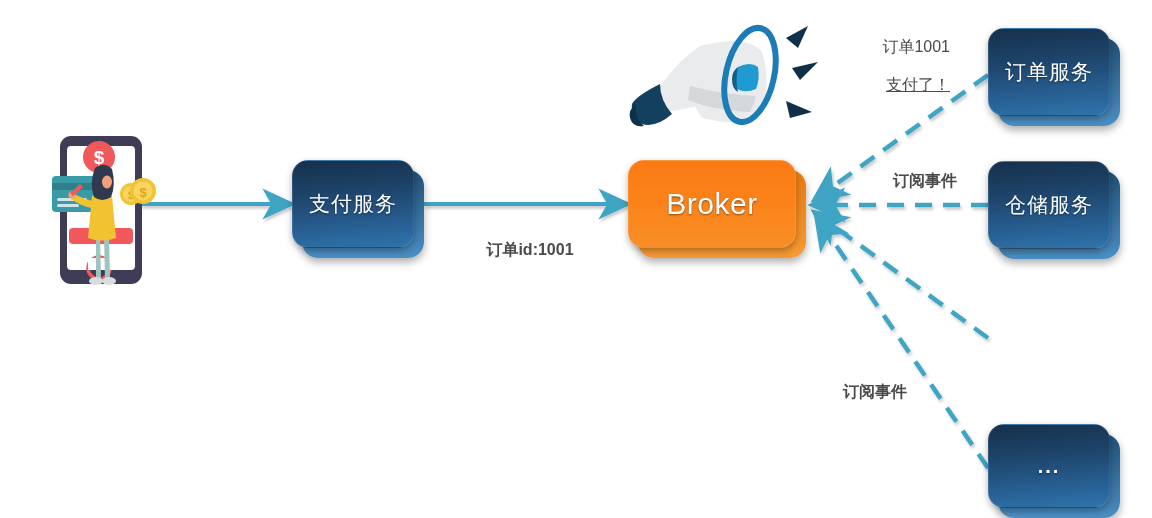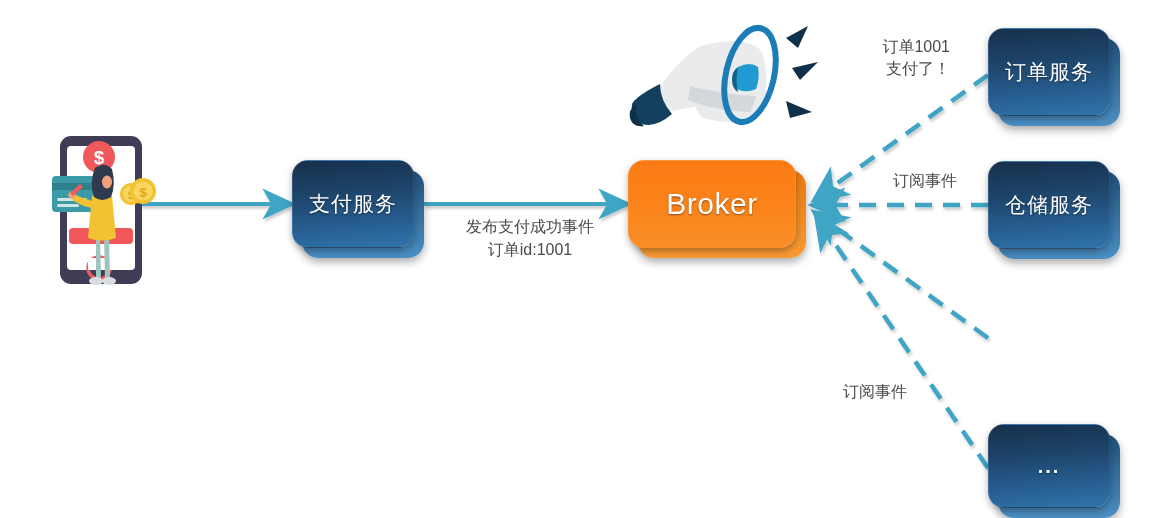--- a/index.html
+++ b/index.html
@@ -44,21 +44,21 @@
   .nodelabel{
     font-size:21px;letter-spacing:1px;color:#fff;
     text-shadow:0 1px 2px rgba(0,0,0,.45);
     white-space:nowrap;
   }
   .nodelabel.latin{font-size:30px;letter-spacing:.5px;}
   .nodelabel.dots{font-size:20px;letter-spacing:2px;font-weight:bold;}
 
   
   .txt{position:absolute;color:#4a4a4a;font-size:16px;line-height:22px;white-space:pre;}
-  .txt.center{text-align:center;}
+  .txt.center{text-align:center;font-weight:bold;}
   .txt.left{text-align:right;}
 
   
   #wires{position:absolute;left:0;top:0;width:1152px;height:518px;pointer-events:none;}
   #art{position:absolute;left:0;top:0;width:1152px;height:518px;}
 </style>
 </head>
 <body>
 
 <div id="stage">
@@ -180,23 +180,22 @@
   </div>
 
 
   <div class="node blue" style="left:988px;top:424px;width:122px;height:84px;">
     <div class="shadowbox"></div>
     <div class="facebox">
       <span class="nodelabel dots">...</span>
     </div>
   </div>
 
-  <div class="txt center" style="left:440px;top:216px;width:180px;">发布支付成功事件</div>
   <div class="txt center" style="left:440px;top:239px;width:180px;">订单id:1001</div>
 
   <div class="txt center" style="left:875px;top:170px;width:100px;">订阅事件</div>
 
   <div class="txt center" style="left:825px;top:381px;width:100px;">订阅事件</div>
 
   <div class="txt left" style="left:820px;top:36px;width:130px;">订单1001</div>
-  <div class="txt left" style="left:820px;top:58px;width:130px;">支付了！</div>
+  <div class="txt left" style="left:820px;top:74px;width:130px;text-decoration:underline;">支付了！</div>
 
 </div>
 
 </body></html>

